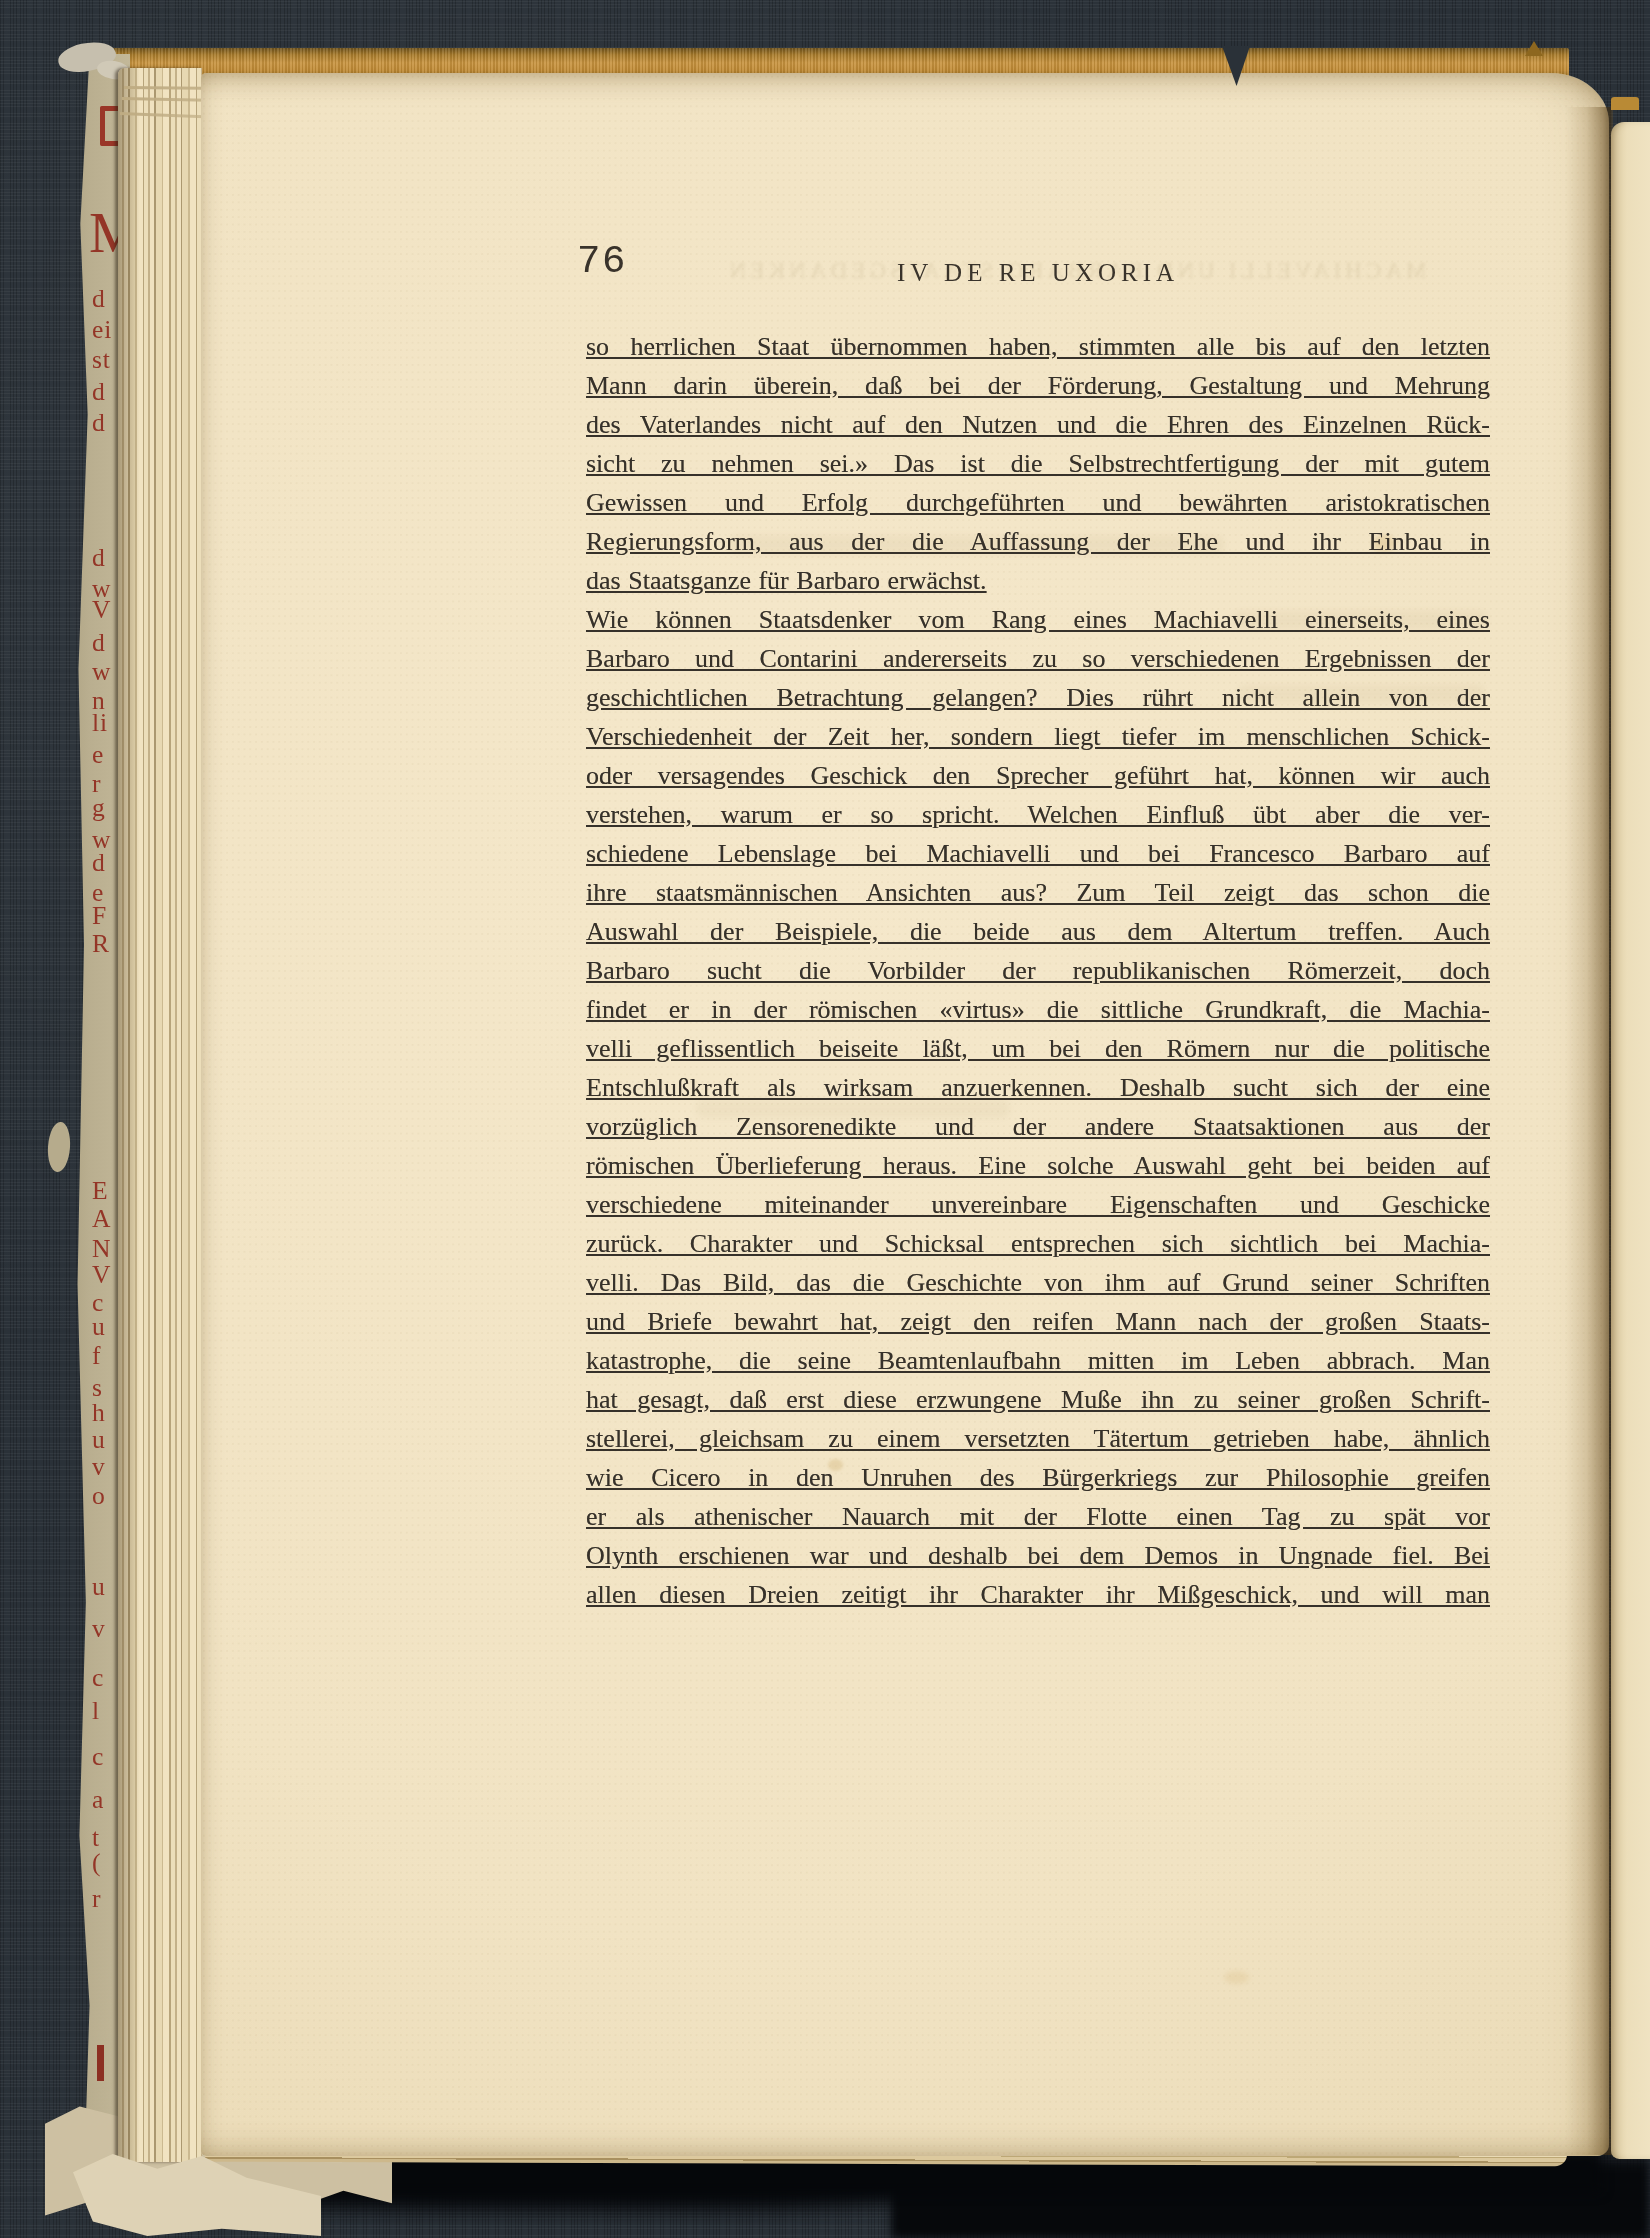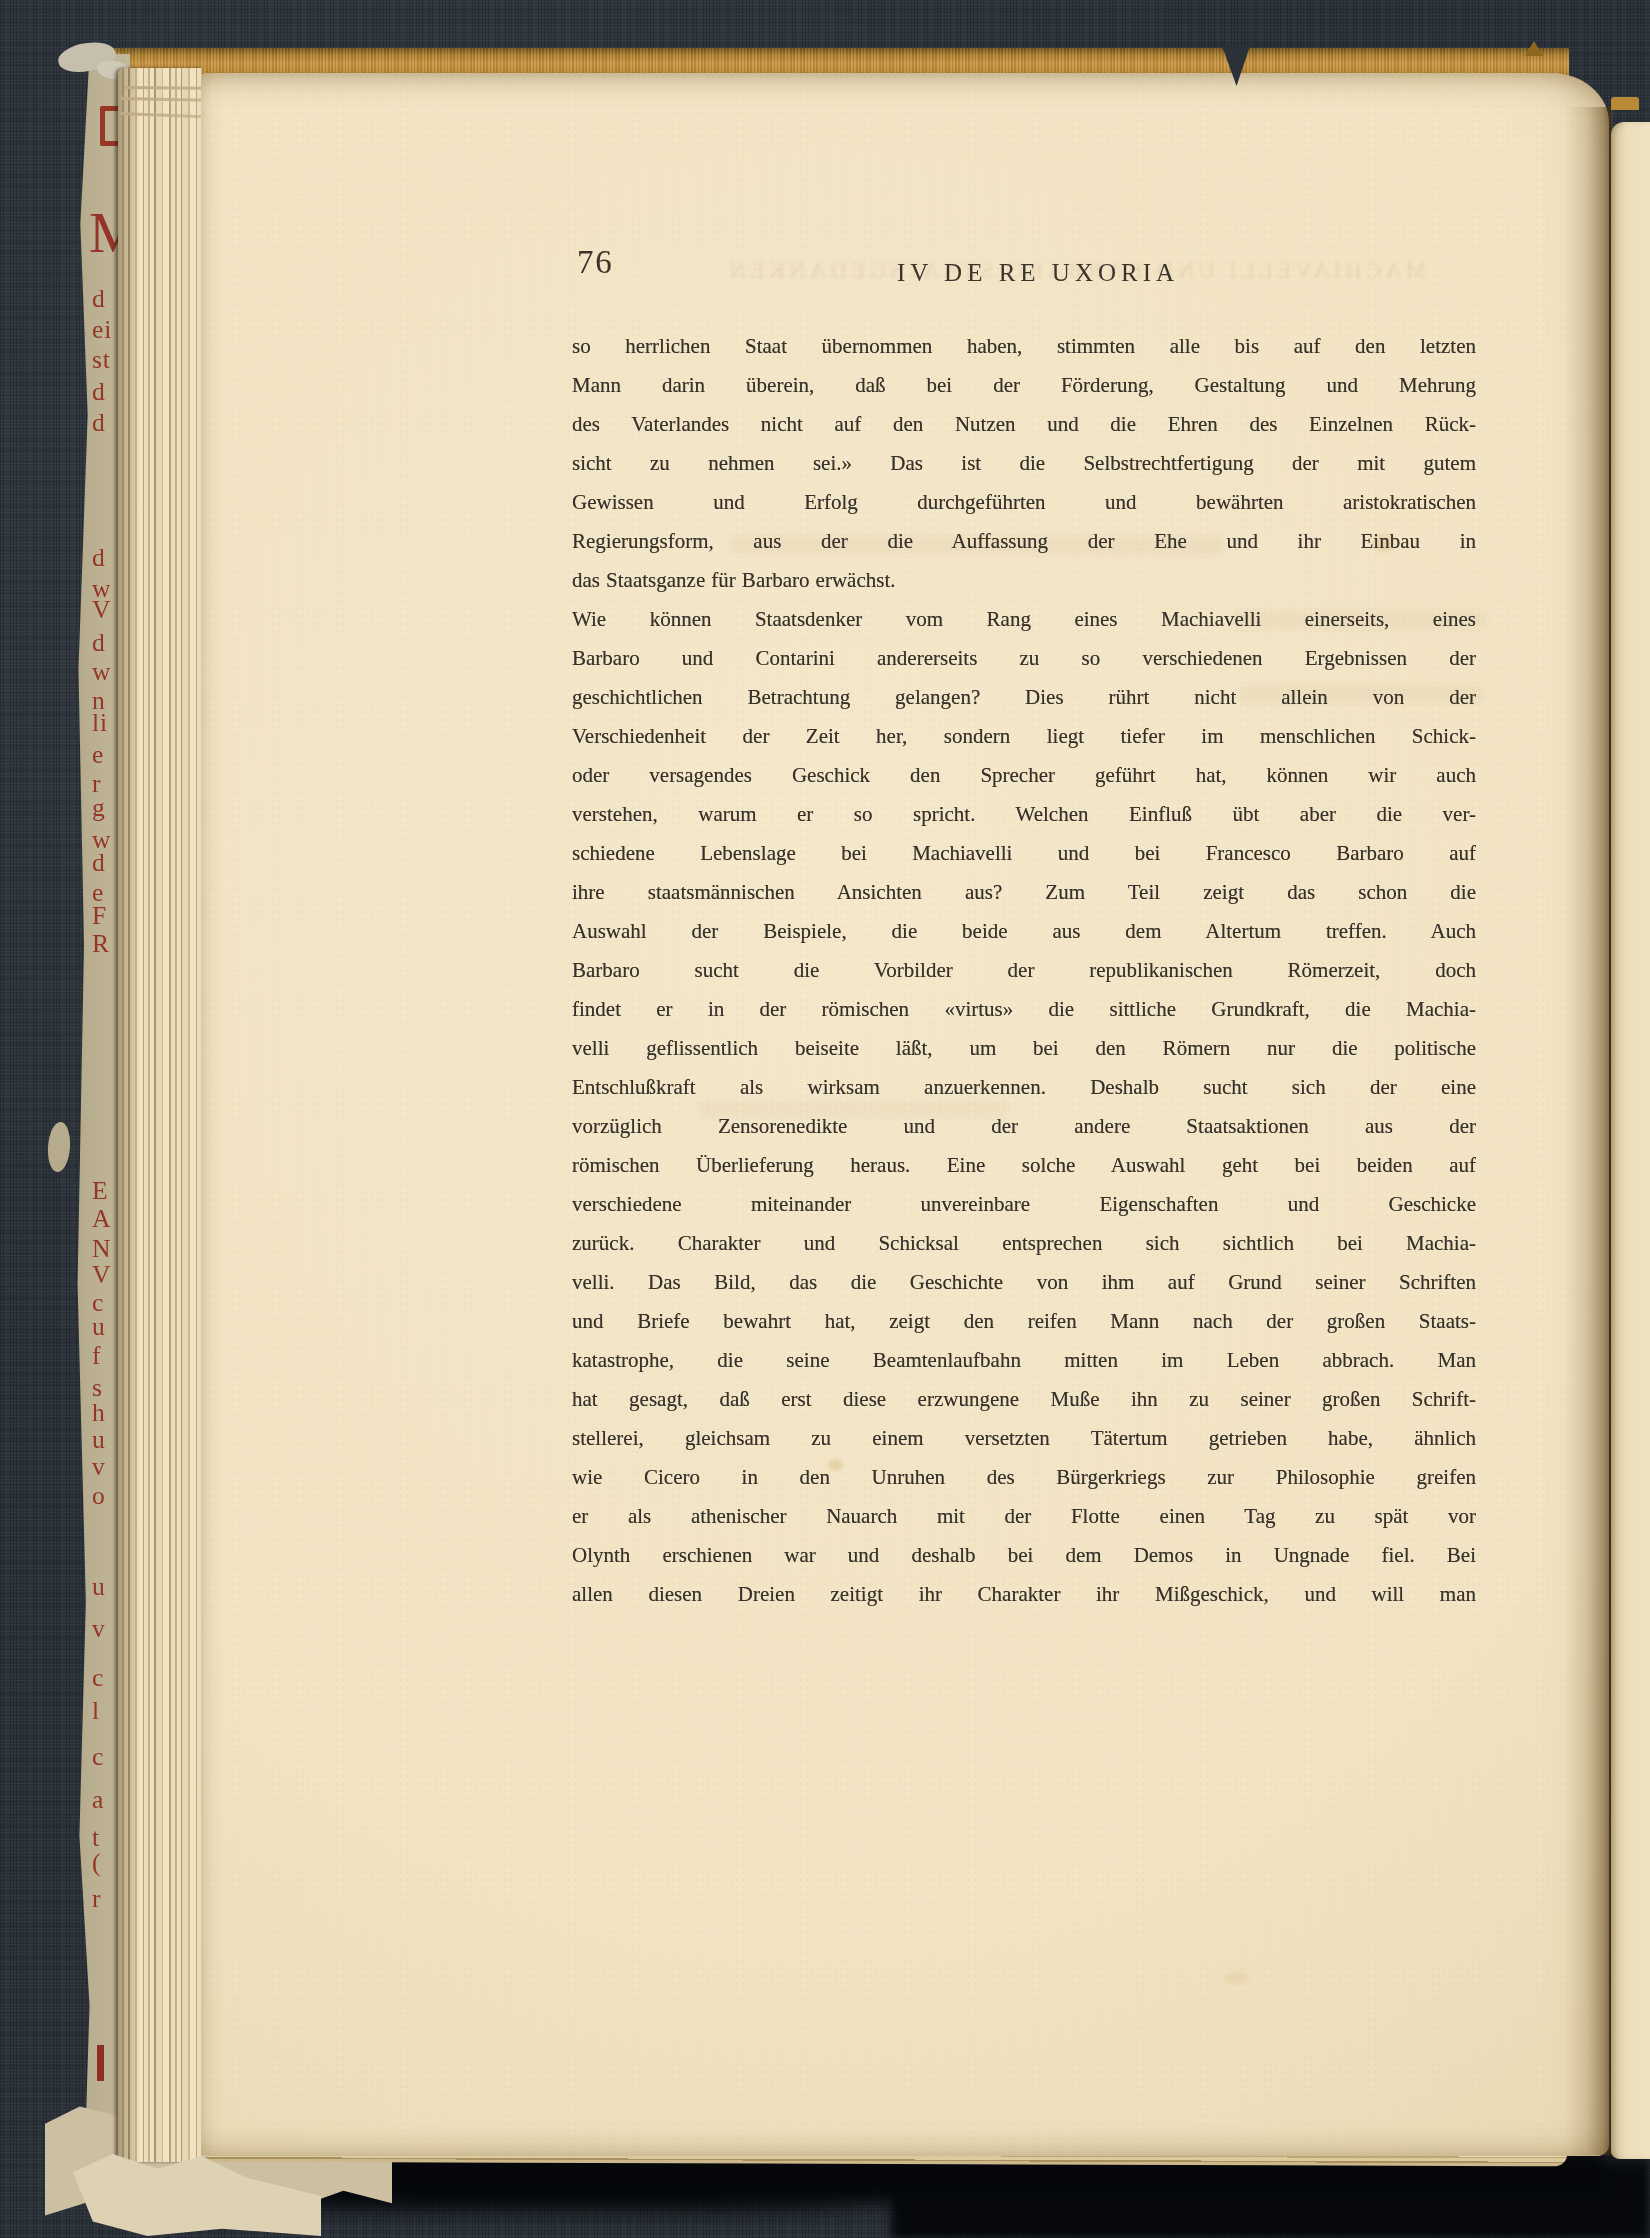--- a/index.html
+++ b/index.html
@@ -82,44 +82,45 @@
       inset -38px 0 58px -38px rgba(110,80,30,.40),
       inset 0 -25px 33px -26.4px rgba(120,90,40,.45),
       inset 20px 0 25px -21.5px rgba(120,95,45,.30);
   }
   .foxing1 { left:1172px; top:462px;  width:21.5px; height:16.5px; background:#dcc28e; opacity:.5; border-radius:50%; filter:blur(2.5px); }
   .foxing2 { left:627px;  top:1386px; width:15px; height:11.6px; background:#d8bd87; opacity:.45; border-radius:50%; filter:blur(1.7px); }
   .foxing3 { left:1023px; top:1898px; width:25px; height:13.2px; background:#e0c795; opacity:.4;  border-radius:50%; filter:blur(2.5px); }
 
   .page-num {
     position:absolute; left:376px; top:170px;
-    font-size:33px; line-height:39px; color:#39332b; letter-spacing:1.7px;
+    font-size:39px; line-height:39px; color:#39332b; letter-spacing:1.7px;font-family:Liberation Mono, monospace;
   }
   .running-title {
     position:absolute; left:385px; top:186px; width:904px;
     text-align:center; font-size:25px; line-height:28px; letter-spacing:5px;
     color:#39332b;
   }
   .show-through {
     position:absolute; left:355px; top:185px; width:1040px;
     transform:scaleX(-1); opacity:.12; filter:blur(1.7px);
     font-size:23px; letter-spacing:4.1px; color:#7d6835; text-align:center;
     white-space:nowrap;
   }
   .smudge { position:absolute; background:#8a743c; opacity:.06; filter:blur(3.3px); border-radius:8.3px; }
   .sm1 { left:528px; top:462px; width:495px; height:20px; }
   .sm2 { left:1031px; top:538px; width:256px; height:18px; }
   .sm3 { left:1036px; top:612px; width:248px; height:18px; }
   .sm4 { left:495px; top:1027px; width:314px; height:18px; opacity:.05; }
 
   .body-text {
-    position:absolute; left:371px; top:254px; width:904px;
-    font-size:21px; line-height:39px; color:#36312a;
+    position:absolute; left:385px; top:254px; width:904px;
+    font-size:26px; line-height:39px; color:#36312a;
     text-shadow:0 0 0.6px rgba(54,49,42,.55);
     word-spacing:.04em;
+    text-decoration:underline;
   }
   .bline { text-align:justify; text-align-last:justify; height:39px; overflow:visible; white-space:normal; }
   .bline.end { text-align:center; text-align-last:left; }
 
   
   .gutter {
     left:1565px; top:107px; width:48px; height:2048px; z-index:8;
     background:linear-gradient(90deg, rgba(120,90,40,0) 0, rgba(125,95,45,.16) 45%, rgba(95,68,25,.40) 78%, rgba(70,48,15,.55) 93%, rgba(130,100,50,.25) 100%);
   }
   .facing {

